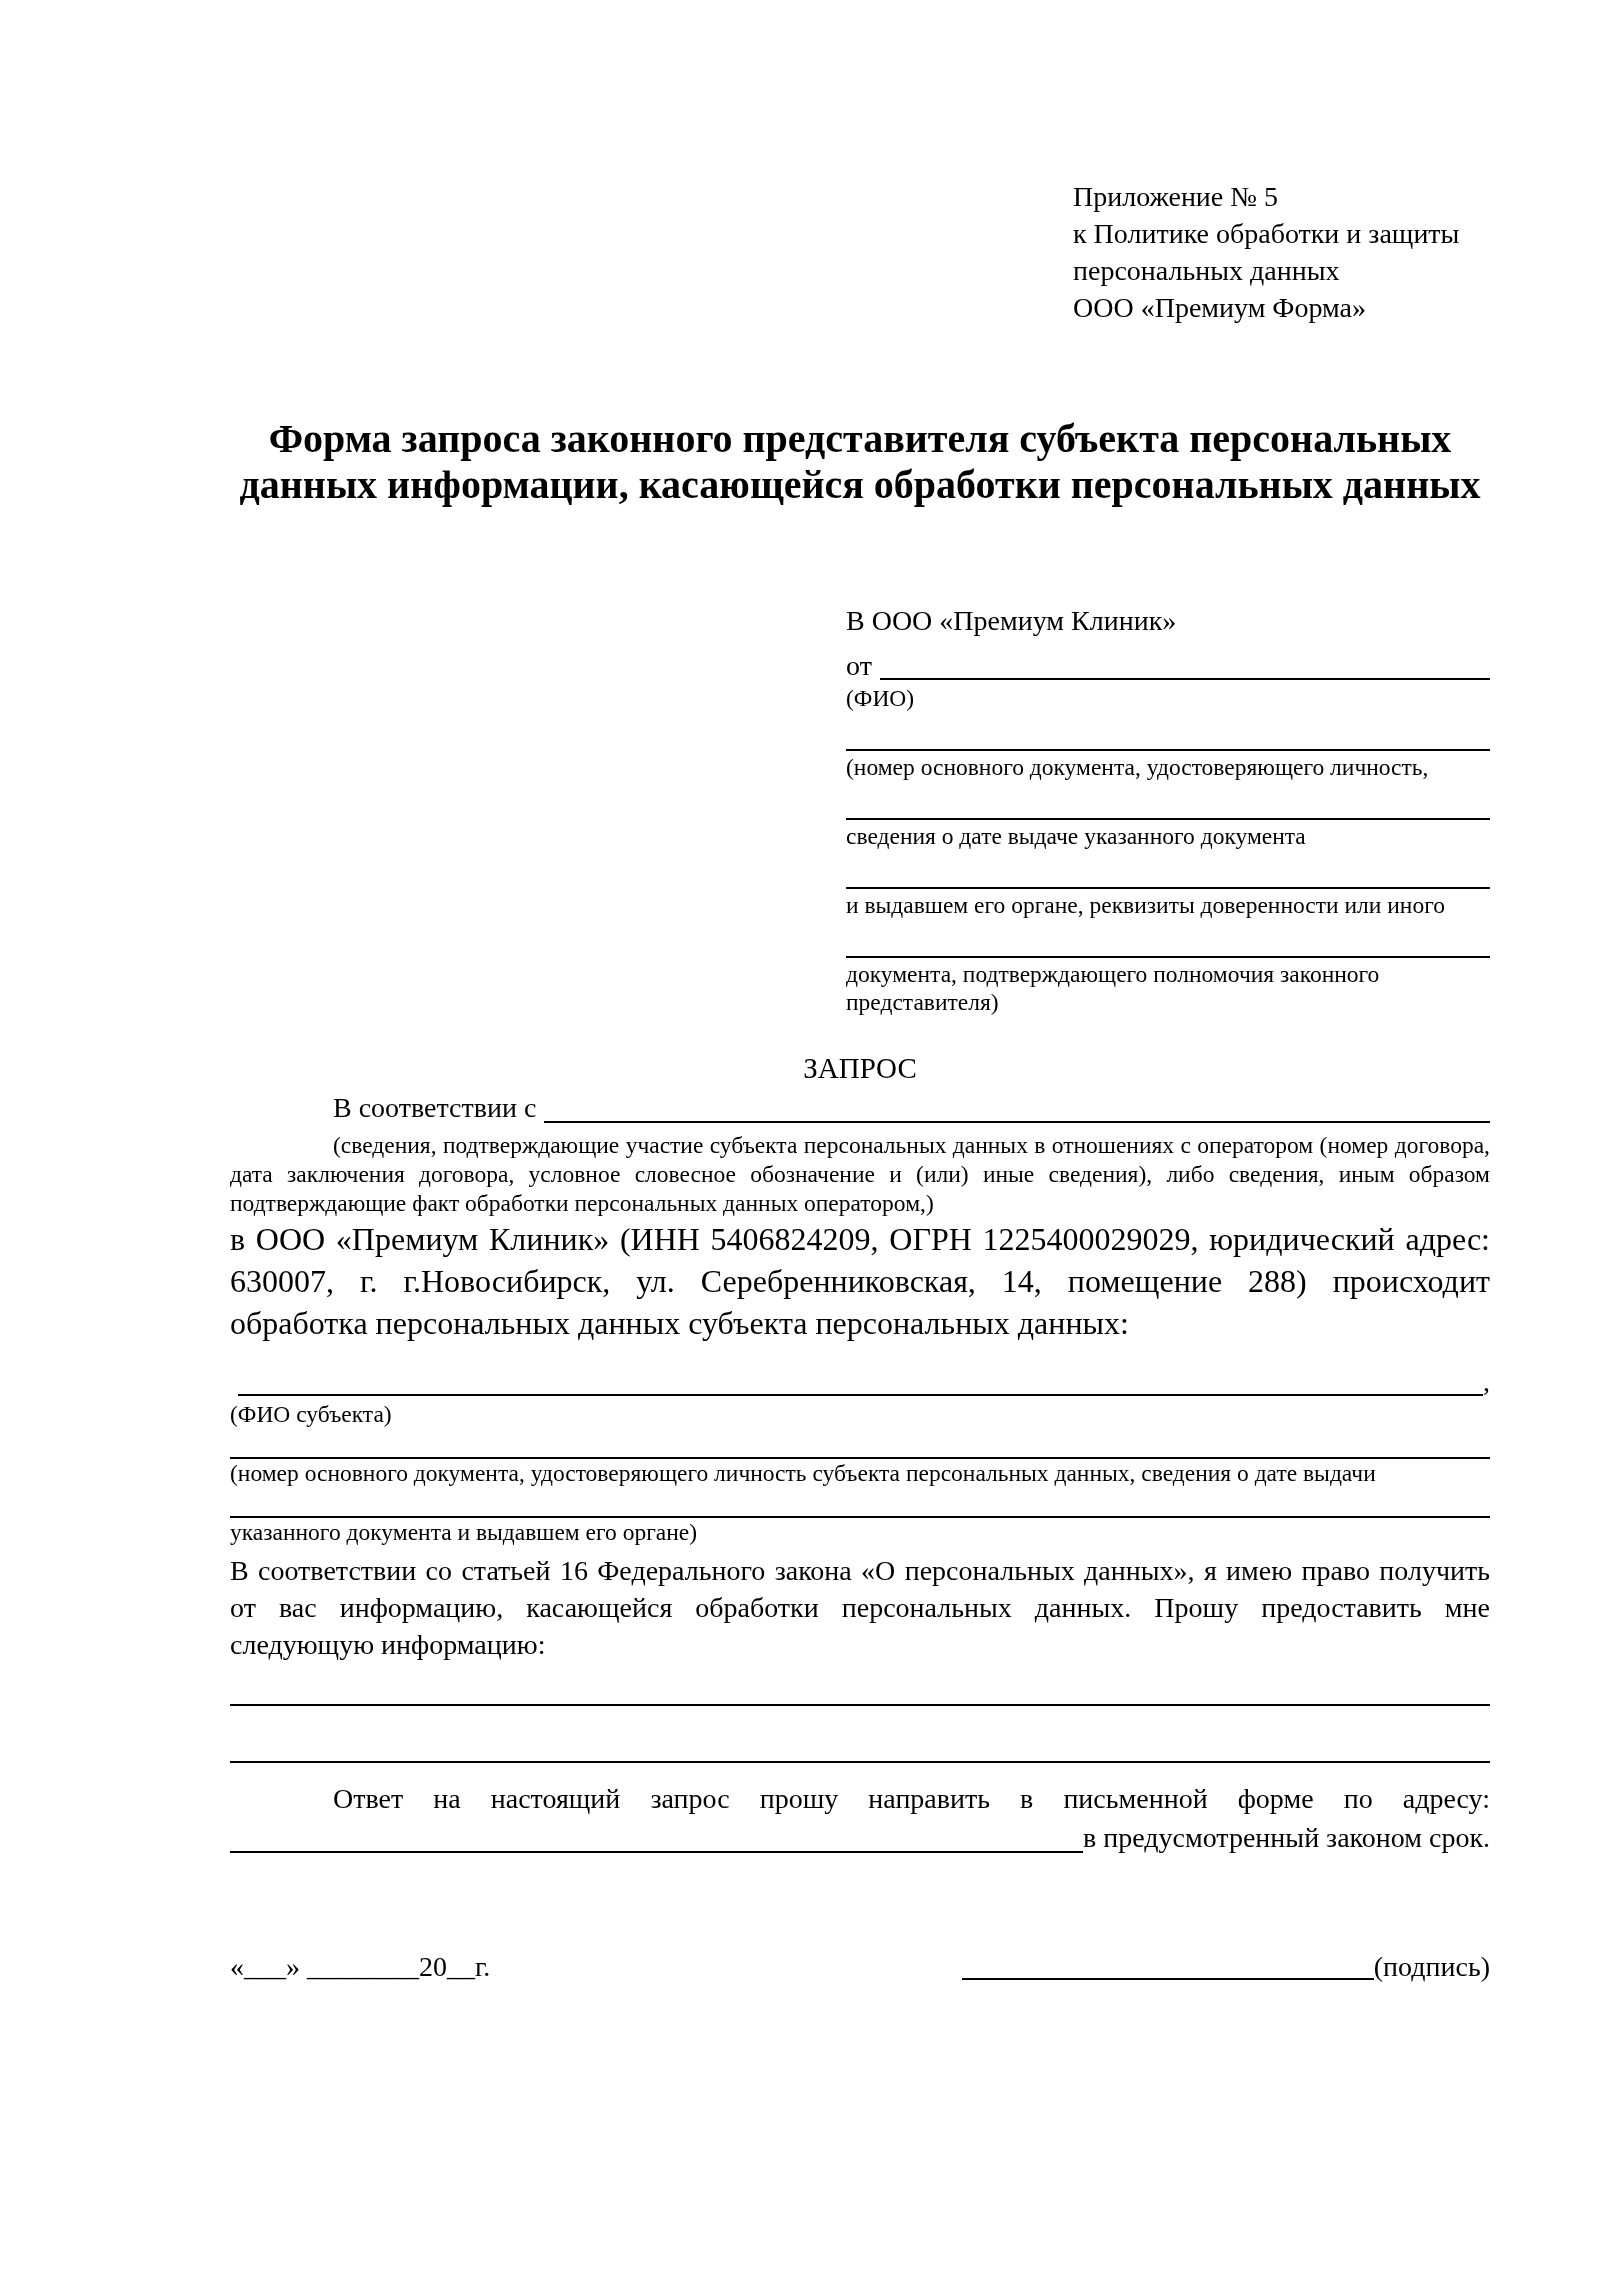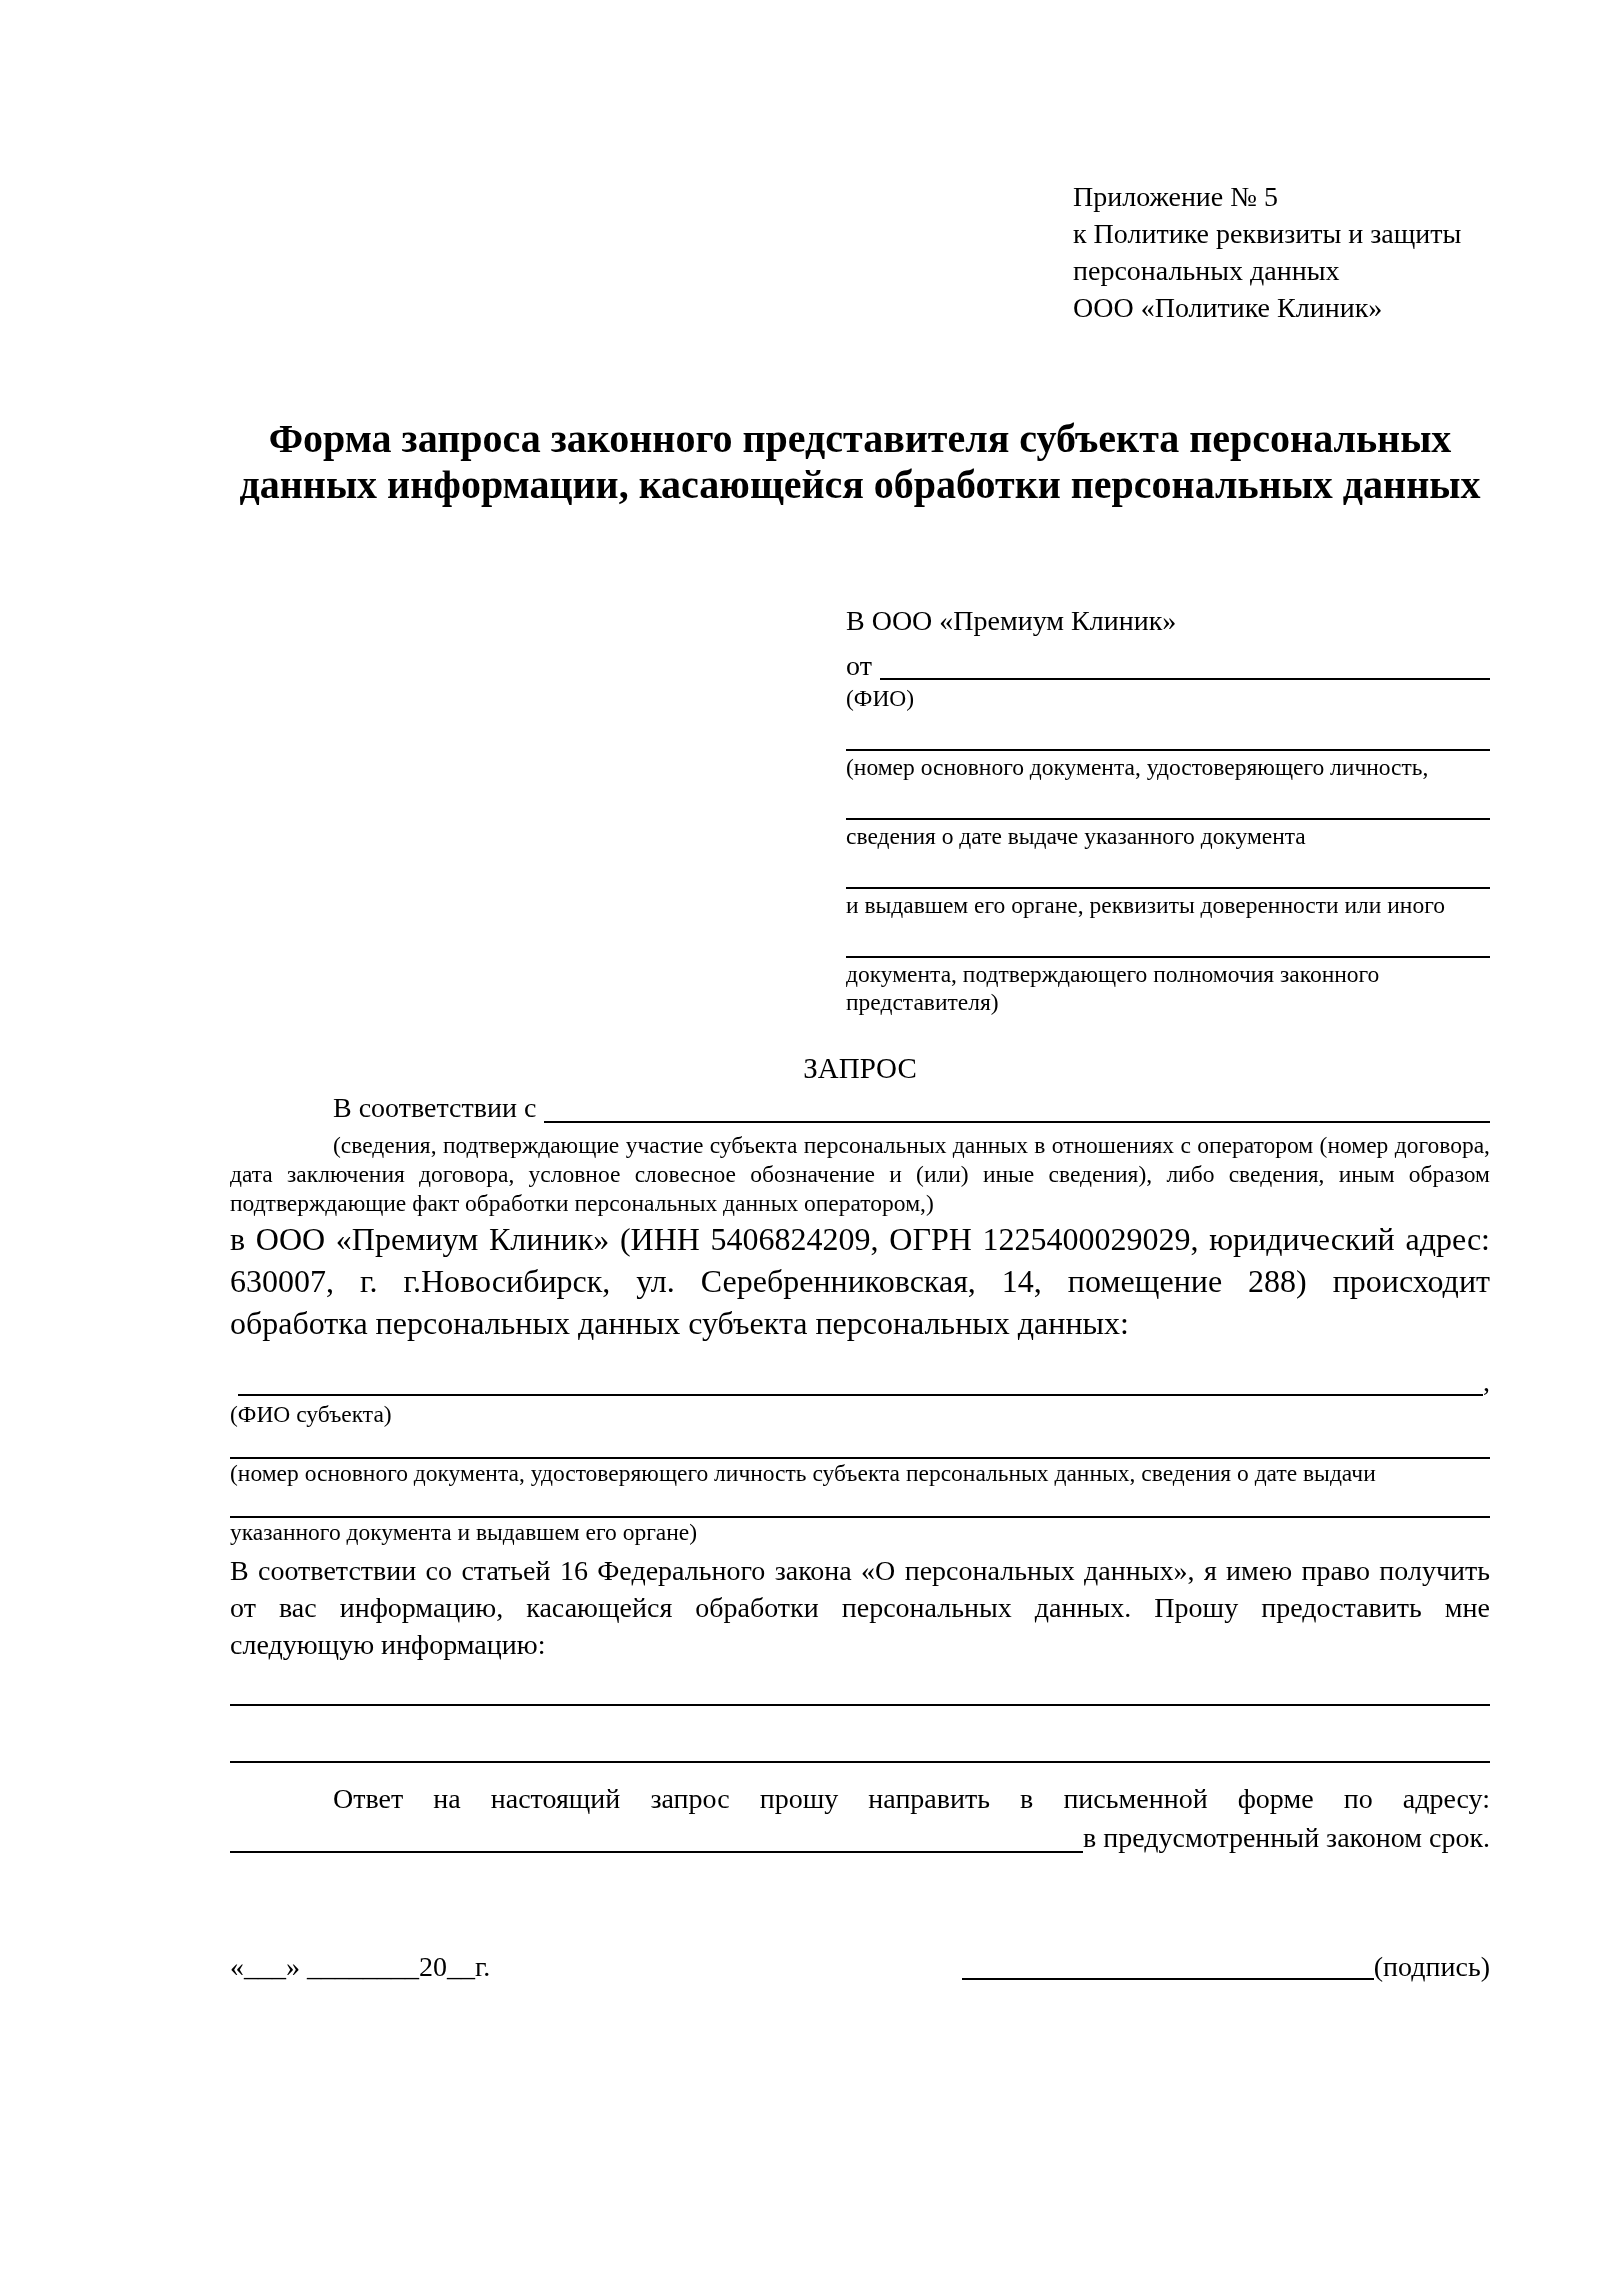--- a/index.html
+++ b/index.html
@@ -125,23 +125,23 @@
   .tail-text { white-space: pre; }
 </style>
 </head>
 <body>
 
 <div class="page">
   <div class="content">
 
     <div class="appendix">
       <div>Приложение № 5</div>
-      <div>к Политике реквизиты и защиты</div>
+      <div>к Политике обработки и защиты</div>
       <div>персональных данных</div>
-      <div>ООО «Политике Клиник»</div>
+      <div>ООО «Премиум Форма»</div>
     </div>
 
     <div class="doc-title">Форма запроса законного представителя субъекта персональных данных информации, касающейся обработки персональных данных</div>
 
     <div class="addressee">
       <div>В ООО «Премиум Клиник»</div>
       <div class="from-row">
         <span class="lbl">от</span>
         <span class="fill-line"></span>
       </div>

